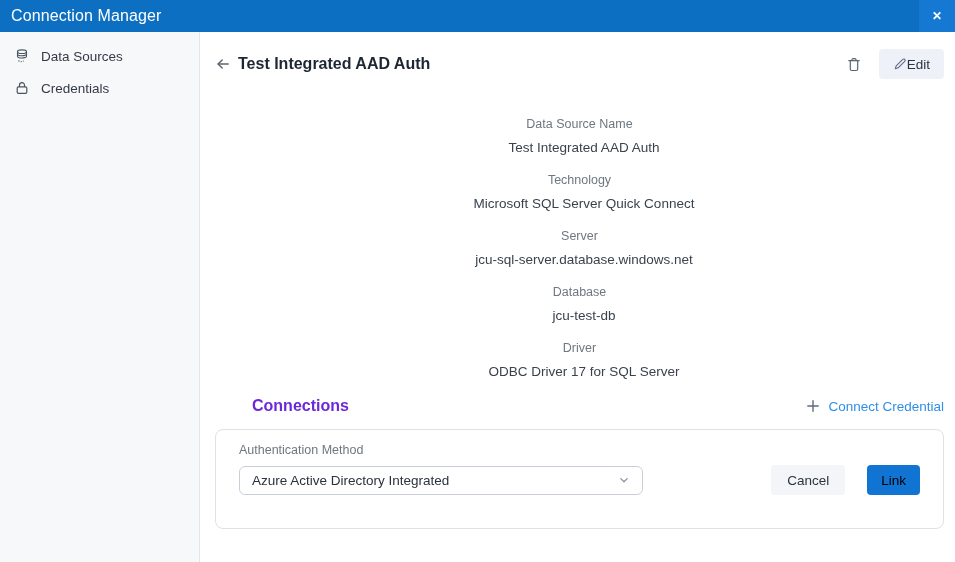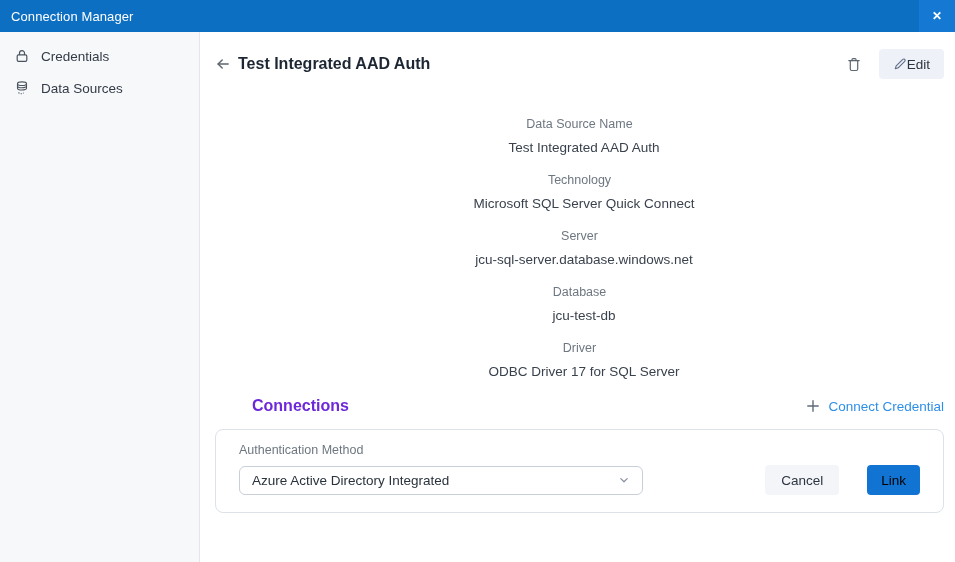--- a/index.html
+++ b/index.html
@@ -13,21 +13,21 @@
   
   .titlebar {
     height: 32px;
     background: #0d6fc2;
     display: flex;
     align-items: center;
     color: #ffffff;
   }
   .titlebar-title {
     padding-left: 11px;
-    font-size: 13px;
+    font-size: 16px;
     letter-spacing: .1px;
   }
   .close-btn {
     margin-left: auto;
     width: 36px;
     height: 32px;
     background: #1579d3;
     display: flex;
     align-items: center;
     justify-content: center;
@@ -140,21 +140,21 @@
   }
   .connect-credential-label {
     font-size: 13.5px;
     color: #2e8fe8;
   }
   
   .card {
     margin-top: 14px;
     border: 1px solid #dde1e8;
     border-radius: 8px;
-    height: 84px;
+    height: 100px;
     padding: 13px 23px 0 23px;
   }
   .card-label {
     font-size: 12.5px;
     color: #6e7781;
     margin-bottom: 8px;
   }
   .card-row {
     display: flex;
     align-items: center;
@@ -170,21 +170,21 @@
     padding: 0 12px;
     font-size: 13.5px;
     color: #2a323c;
     cursor: pointer;
   }
   .dropdown .chev { margin-left: auto; display: flex; align-items: center; }
   .card-buttons {
     margin-left: auto;
     display: flex;
     align-items: center;
-    gap: 28px;
+    gap: 22px;
   }
   .cancel-btn {
     background: #f4f5f8;
     border: none;
     border-radius: 4px;
     height: 30px;
     padding: 0 16px;
     font-family: inherit;
     font-size: 13.5px;
     color: #2b3440;
@@ -209,41 +209,41 @@
 <div class="titlebar">
   <span class="titlebar-title">Connection Manager</span>
   <div class="close-btn">
     <span>✕</span>
   </div>
 </div>
 
 <div class="app">
 
   <div class="sidebar">
-    <div class="side-item">
-      <span class="icon">
-        <svg width="16" height="16" viewBox="0 0 16 16" fill="none" stroke="#4a545f" stroke-width="1.2">
-          <rect x="3.2" y="6.9" width="9.6" height="6.4" rx="1.3"></rect>
-          <path d="M5.5 6.9 V5.1 a2.5 2.5 0 0 1 5 0 V6.9"></path>
-        </svg>
-      </span>
-      <span>Credentials</span>
-    </div>
     <div class="side-item">
       <span class="icon">
         <svg width="16" height="16" viewBox="0 0 16 16" fill="none" stroke="#4a545f" stroke-width="1.1">
           <ellipse cx="8" cy="3.7" rx="4.5" ry="1.8"></ellipse>
           <path d="M3.5 3.7 v4.5 a4.5 1.8 0 0 0 9 0 v-4.5"></path>
           <path d="M3.5 6 a4.5 1.8 0 0 0 9 0"></path>
           <circle cx="4.9" cy="12.9" r="0.7" fill="#4a545f" stroke="none"></circle>
           <circle cx="7.2" cy="13.7" r="0.6" fill="#4a545f" stroke="none"></circle>
           <circle cx="9.4" cy="13" r="0.5" fill="#4a545f" stroke="none"></circle>
         </svg>
       </span>
       <span>Data Sources</span>
+    </div>
+    <div class="side-item">
+      <span class="icon">
+        <svg width="16" height="16" viewBox="0 0 16 16" fill="none" stroke="#4a545f" stroke-width="1.2">
+          <rect x="3.2" y="6.9" width="9.6" height="6.4" rx="1.3"></rect>
+          <path d="M5.5 6.9 V5.1 a2.5 2.5 0 0 1 5 0 V6.9"></path>
+        </svg>
+      </span>
+      <span>Credentials</span>
     </div>
   </div>
 
   <div class="main">
 
     <div class="main-header">
       <span class="back-btn">
         <svg width="16" height="16" viewBox="0 0 16 16" fill="none" stroke="#5c6670" stroke-width="1.4" stroke-linecap="round" stroke-linejoin="round">
           <path d="M13.2 8 H3.2"></path>
           <path d="M7.2 3.9 L3 8 L7.2 12.1"></path>

